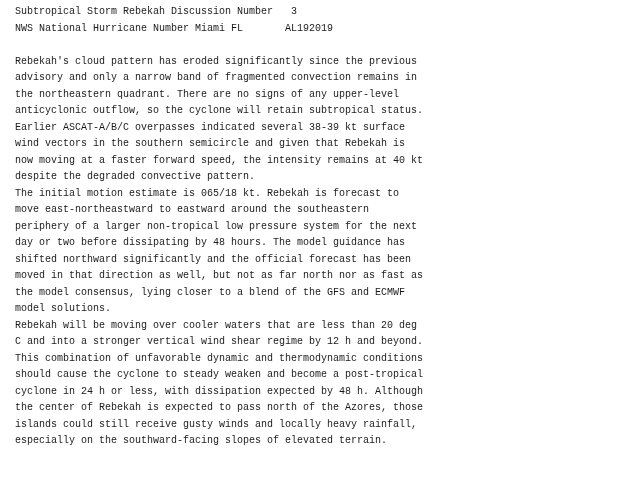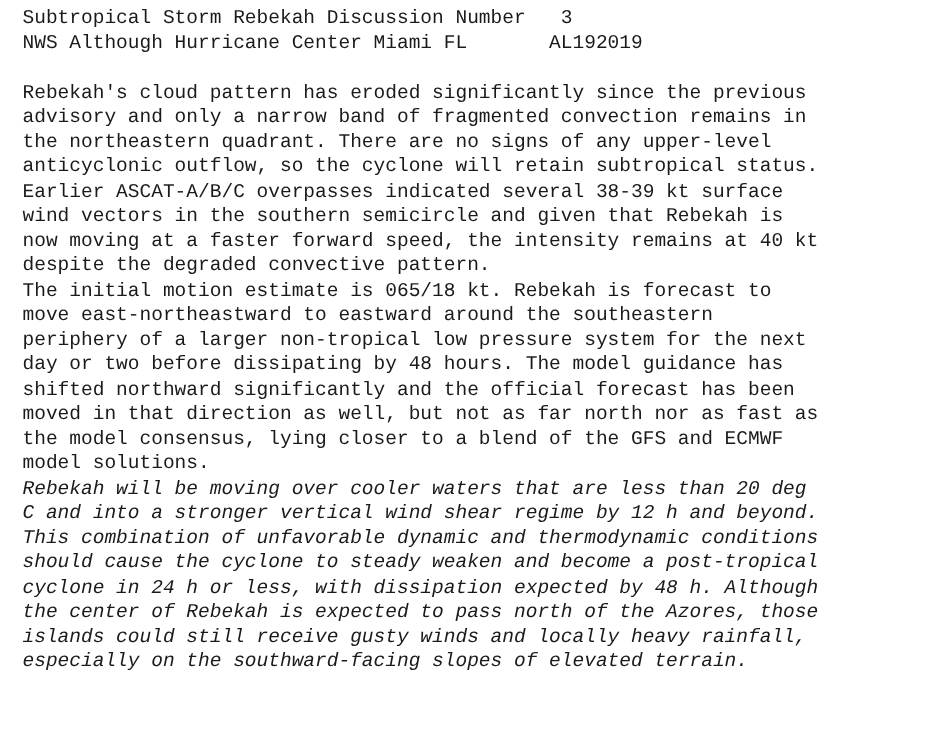--- a/index.html
+++ b/index.html
@@ -11,47 +11,46 @@
     width: 620px;
     height: 495px;
     overflow: hidden;
   }
   .bulletin {
     box-sizing: border-box;
     width: 620px;
     height: 403px;
     padding: 4px 4px 0 15px;
     font-family: "Liberation Mono", "DejaVu Sans Mono", monospace;
-    font-size: 13px;
+    font-size: 10px;
     line-height: 16.5px;
     font-weight: 400;
     color: #1a1a1a;
     letter-spacing: 0;
   }
   .block {
     margin: 0 0 16.5px 0;
   }
   .block:last-child {
     margin-bottom: 0;
-    font-style: italic;
   }
   .line,
   .para {
     white-space: pre;
     margin: 0;
     padding: 0;
   }
 </style>
 </head>
 <body>
 
 <main class="bulletin">
   <header class="block">
     <div class="line">Subtropical Storm Rebekah Discussion Number   3</div>
-    <div class="line">NWS Although Hurricane Center Miami FL       AL192019</div>
+    <div class="line">NWS National Hurricane Number Miami FL       AL192019</div>
   </header>
 
   <p class="block para">Rebekah's cloud pattern has eroded significantly since the previous
 advisory and only a narrow band of fragmented convection remains in
 the northeastern quadrant. There are no signs of any upper-level
 anticyclonic outflow, so the cyclone will retain subtropical status.
 Earlier ASCAT-A/B/C overpasses indicated several 38-39 kt surface
 wind vectors in the southern semicircle and given that Rebekah is
 now moving at a faster forward speed, the intensity remains at 40 kt
 despite the degraded convective pattern.</p>

